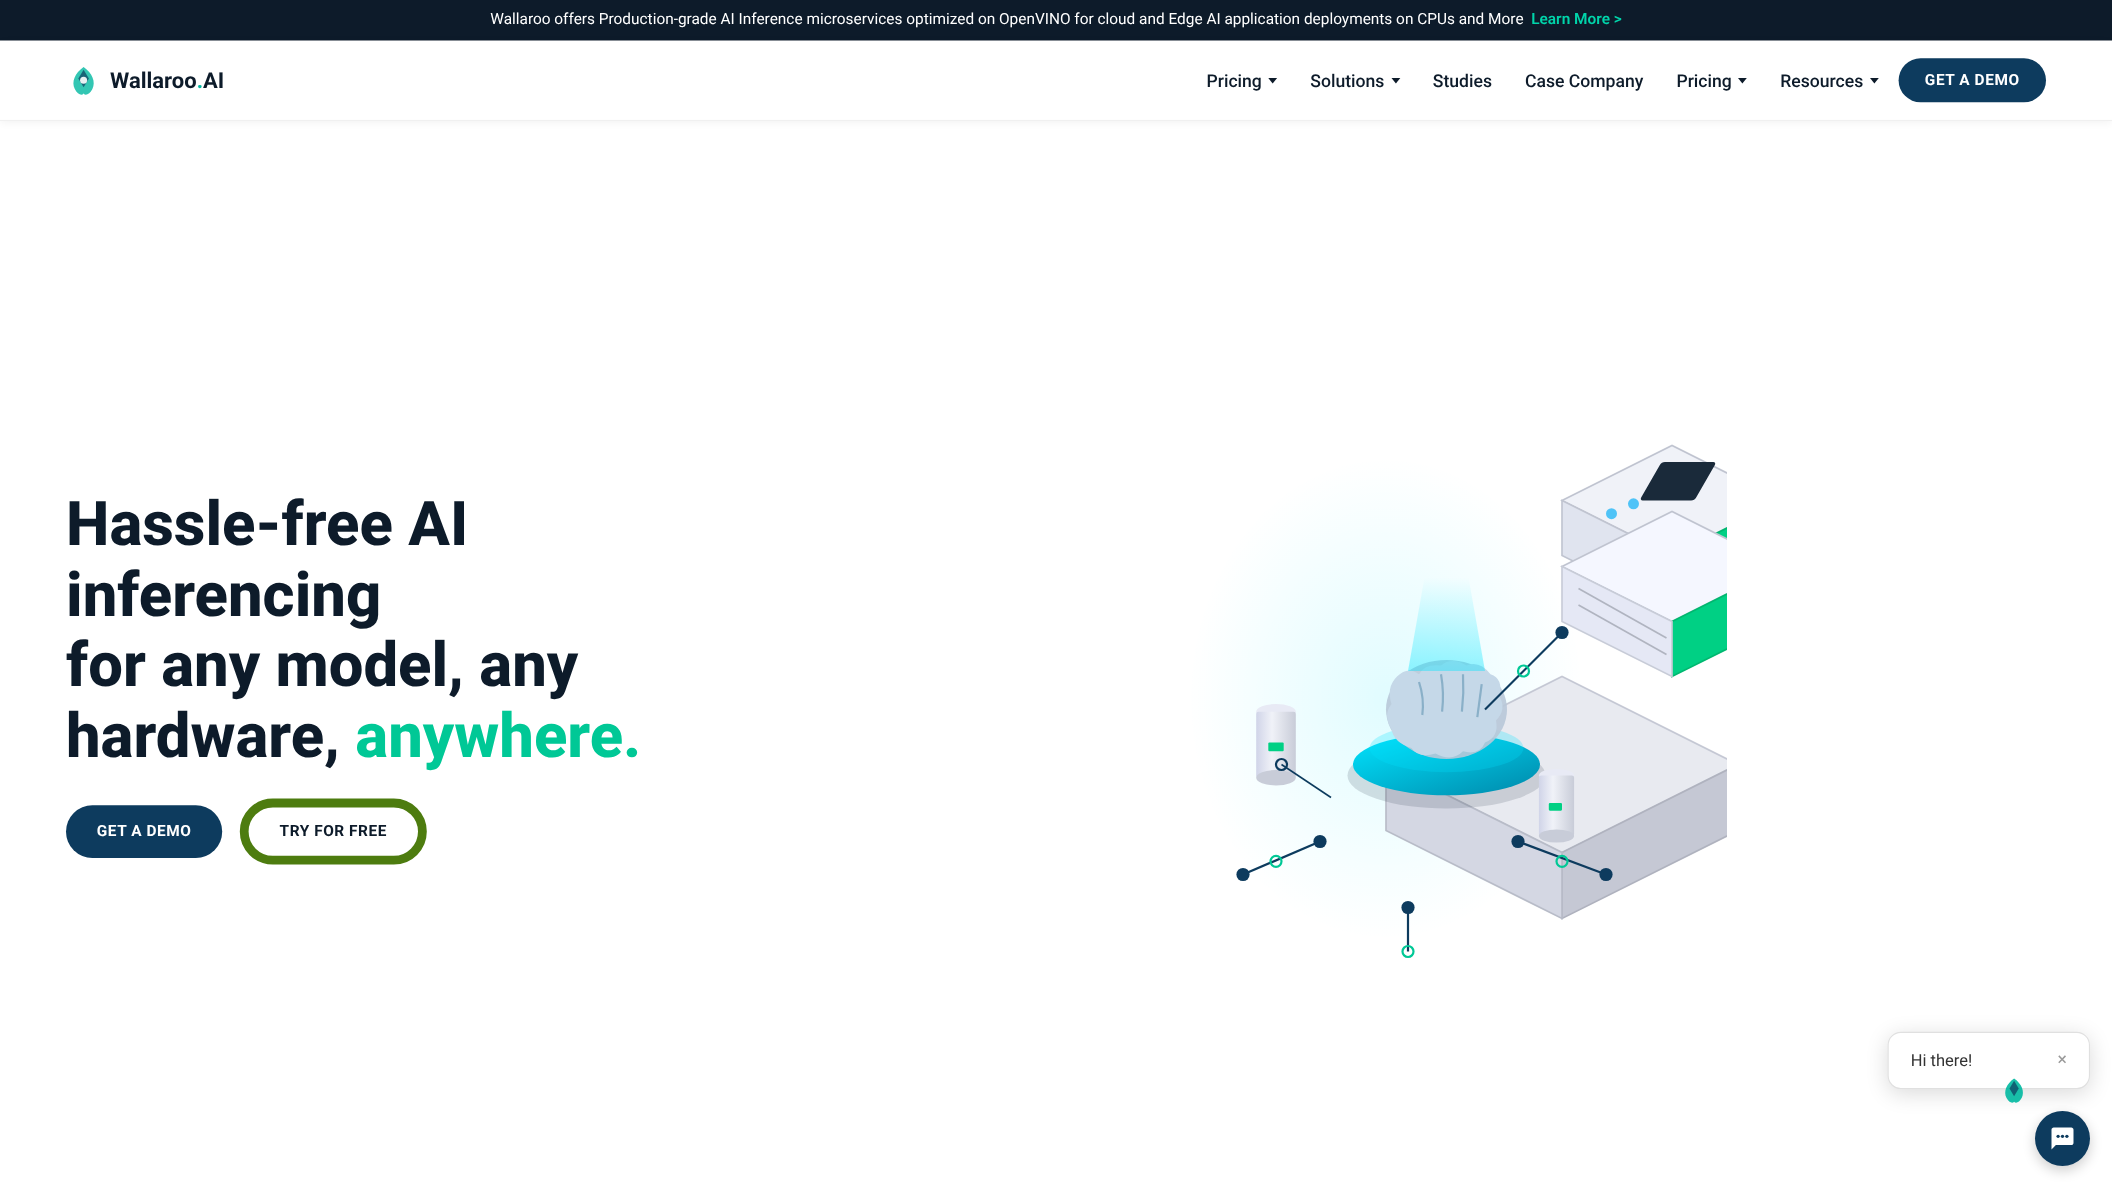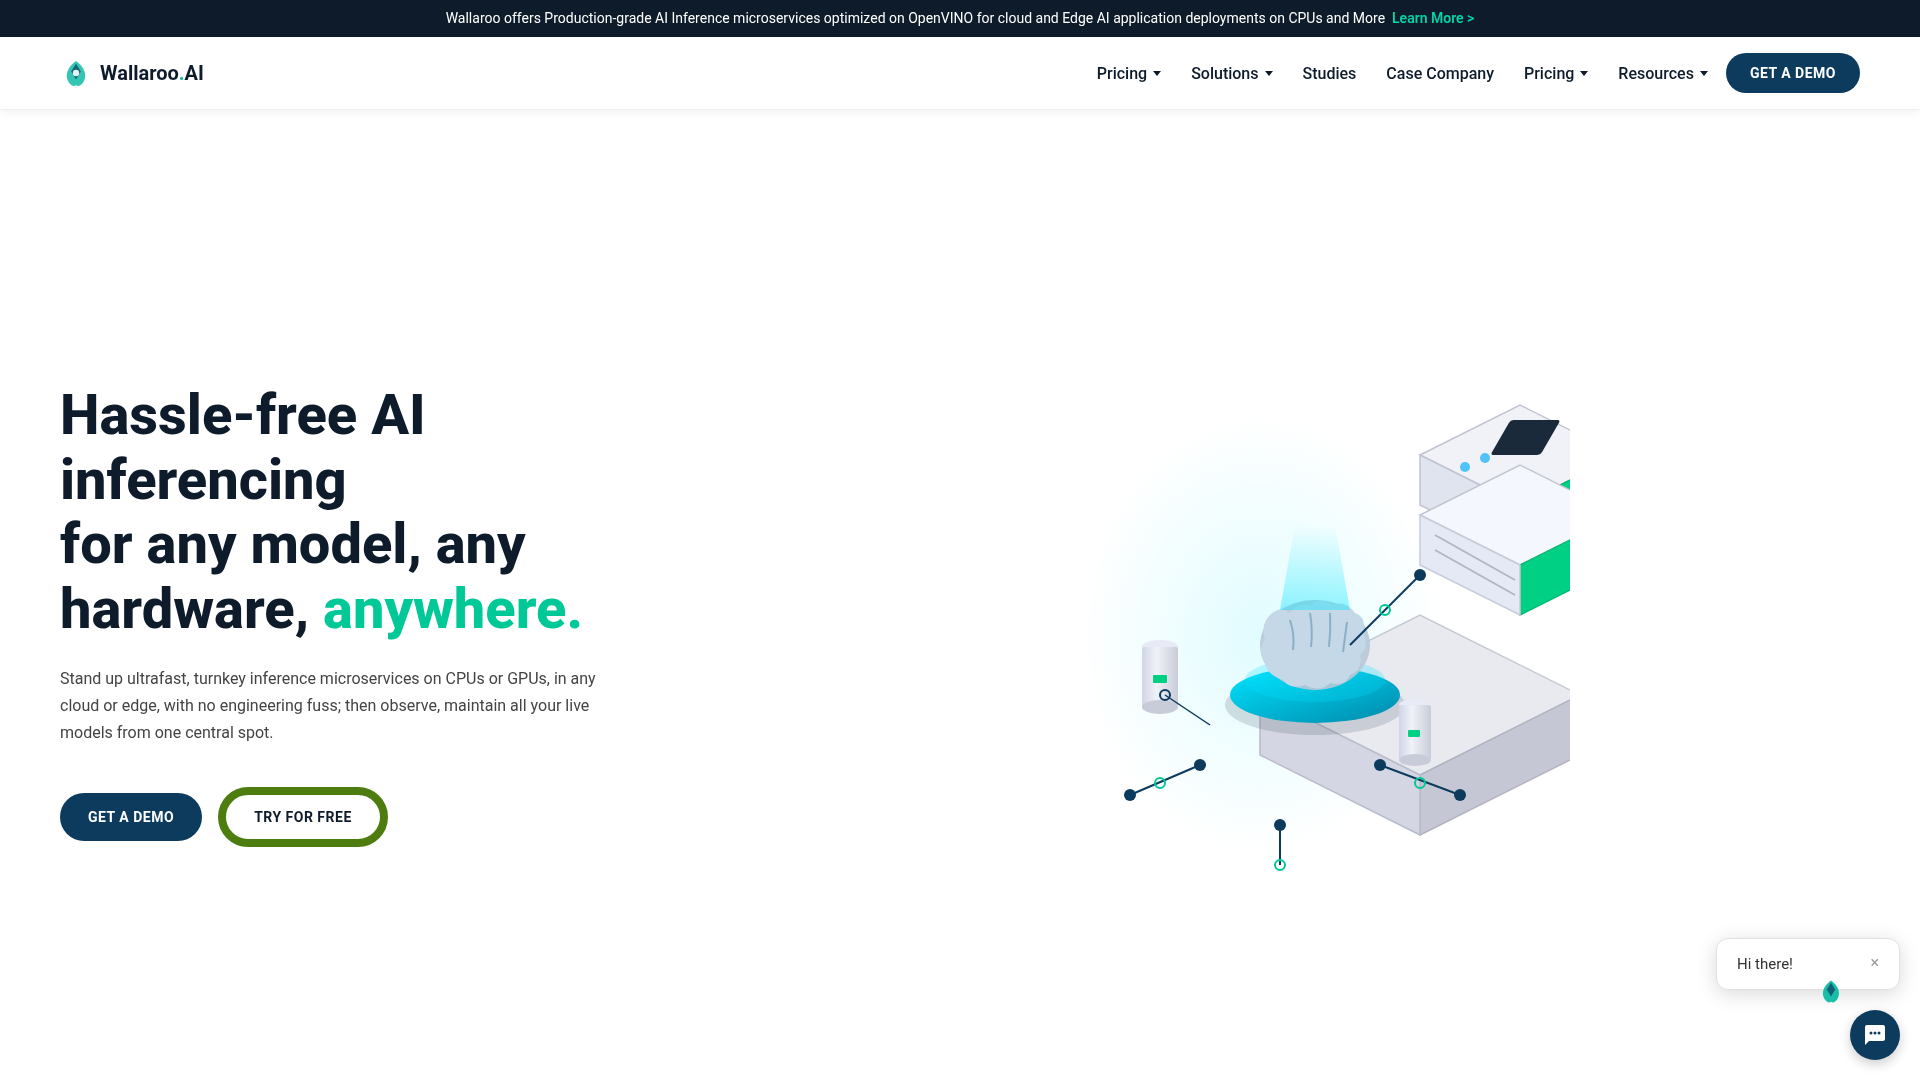--- a/index.html
+++ b/index.html
@@ -265,21 +265,20 @@
 </nav>
 
 <section class="hero">
   <div class="hero-content">
     <h1 class="hero-title">
       <span>Hassle-free AI inferencing</span><br>
       <span>for any model, any</span><br>
       <span>hardware,</span>
       <span class="highlight">anywhere.</span>
     </h1>
-    <p class="hero-subtitle">Stand up ultrafast, turnkey inference microservices on CPUs or GPUs, in any cloud or edge, with no engineering fuss; then observe, maintain all your live models from one central spot.</p>
     <div class="hero-buttons">
       <a href="#" class="btn-primary">GET A DEMO</a>
       <a href="#" class="btn-outline">TRY FOR FREE</a>
     </div>
   </div>
 
   <div class="hero-illustration">
 
     <svg width="620" height="560" viewBox="0 0 620 560" fill="none" xmlns="http://www.w3.org/2000/svg">
 

